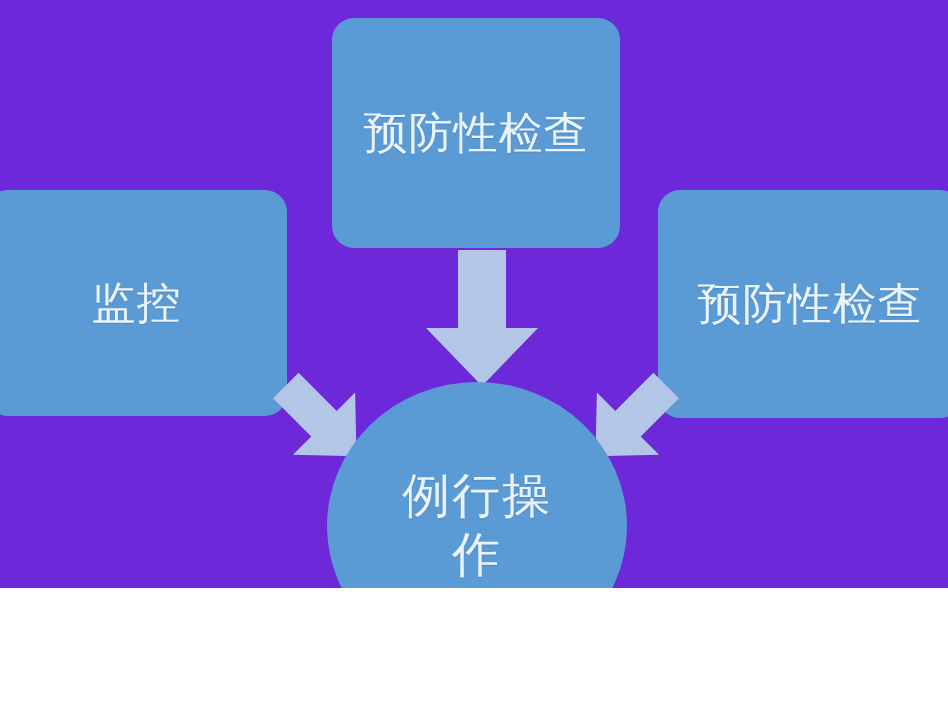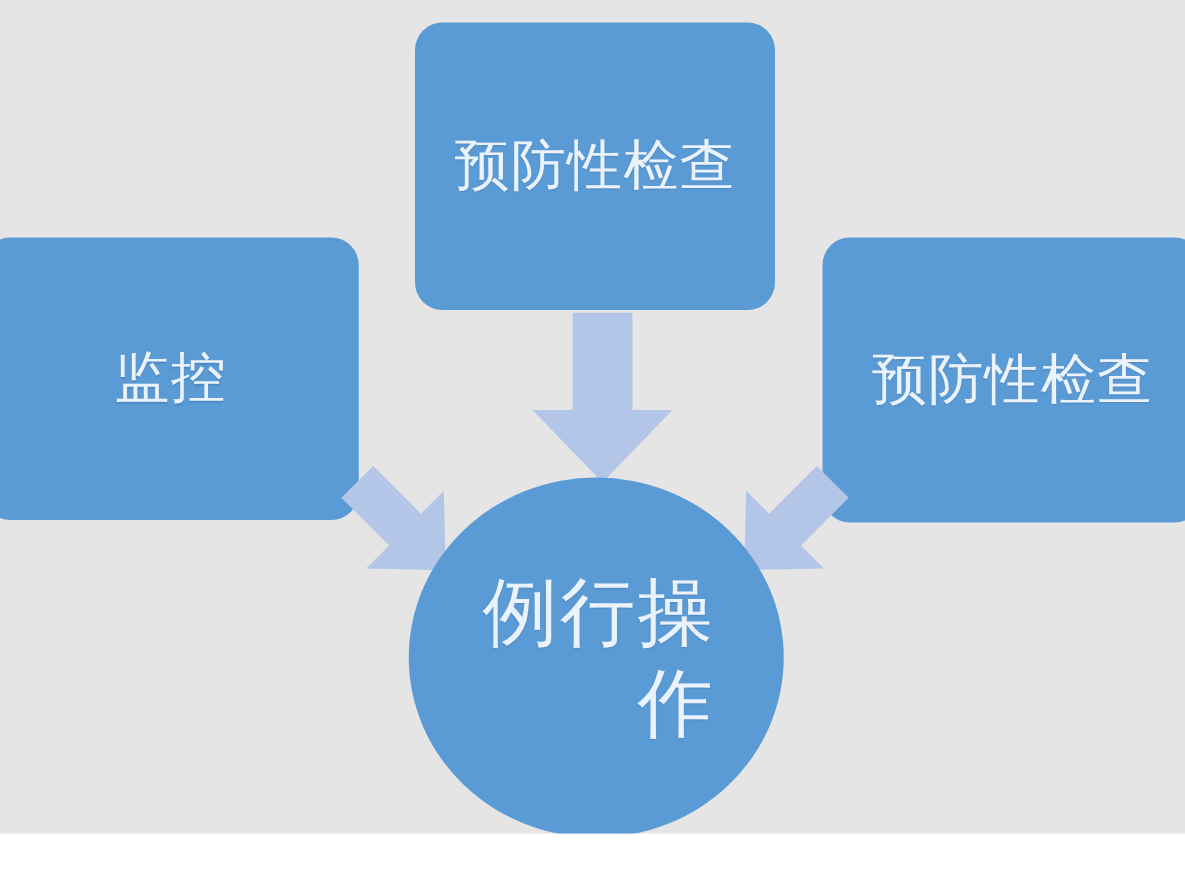--- a/index.html
+++ b/index.html
@@ -7,22 +7,22 @@
     margin: 0;
     padding: 0;
     background: #ffffff;
   }
   body {
     font-family: "Liberation Sans", "DejaVu Sans", sans-serif;
   }
   #canvas {
     position: relative;
     width: 948px;
-    height: 667px;
-    background: #e5e5e5;
+    height: 588px;
+    background: #6d28d9;
     overflow: hidden;
   }
 
   
   .node-box {
     position: absolute;
     box-sizing: border-box;
     background: #5b9bd5;
     border-radius: 22px;
     display: flex;
@@ -77,26 +77,25 @@
     background: #5b9bd5;
     display: flex;
     align-items: center;
     justify-content: center;
     text-align: center;
     color: #eaf2fb;
     user-select: none;
   }
   #circle-core .node-label {
     display: block;
-    font-size: 60px;
+    font-size: 48px;
     line-height: 1.22;
     letter-spacing: 2px;
     width: 190px;
     text-shadow: 0 1px 1px rgba(40,80,130,0.25);
-    text-align: right;
   }
 
   
   .arrow {
     position: absolute;
     pointer-events: none;
   }
   #arrow-down {
     left: 420px;
     top: 250px;

